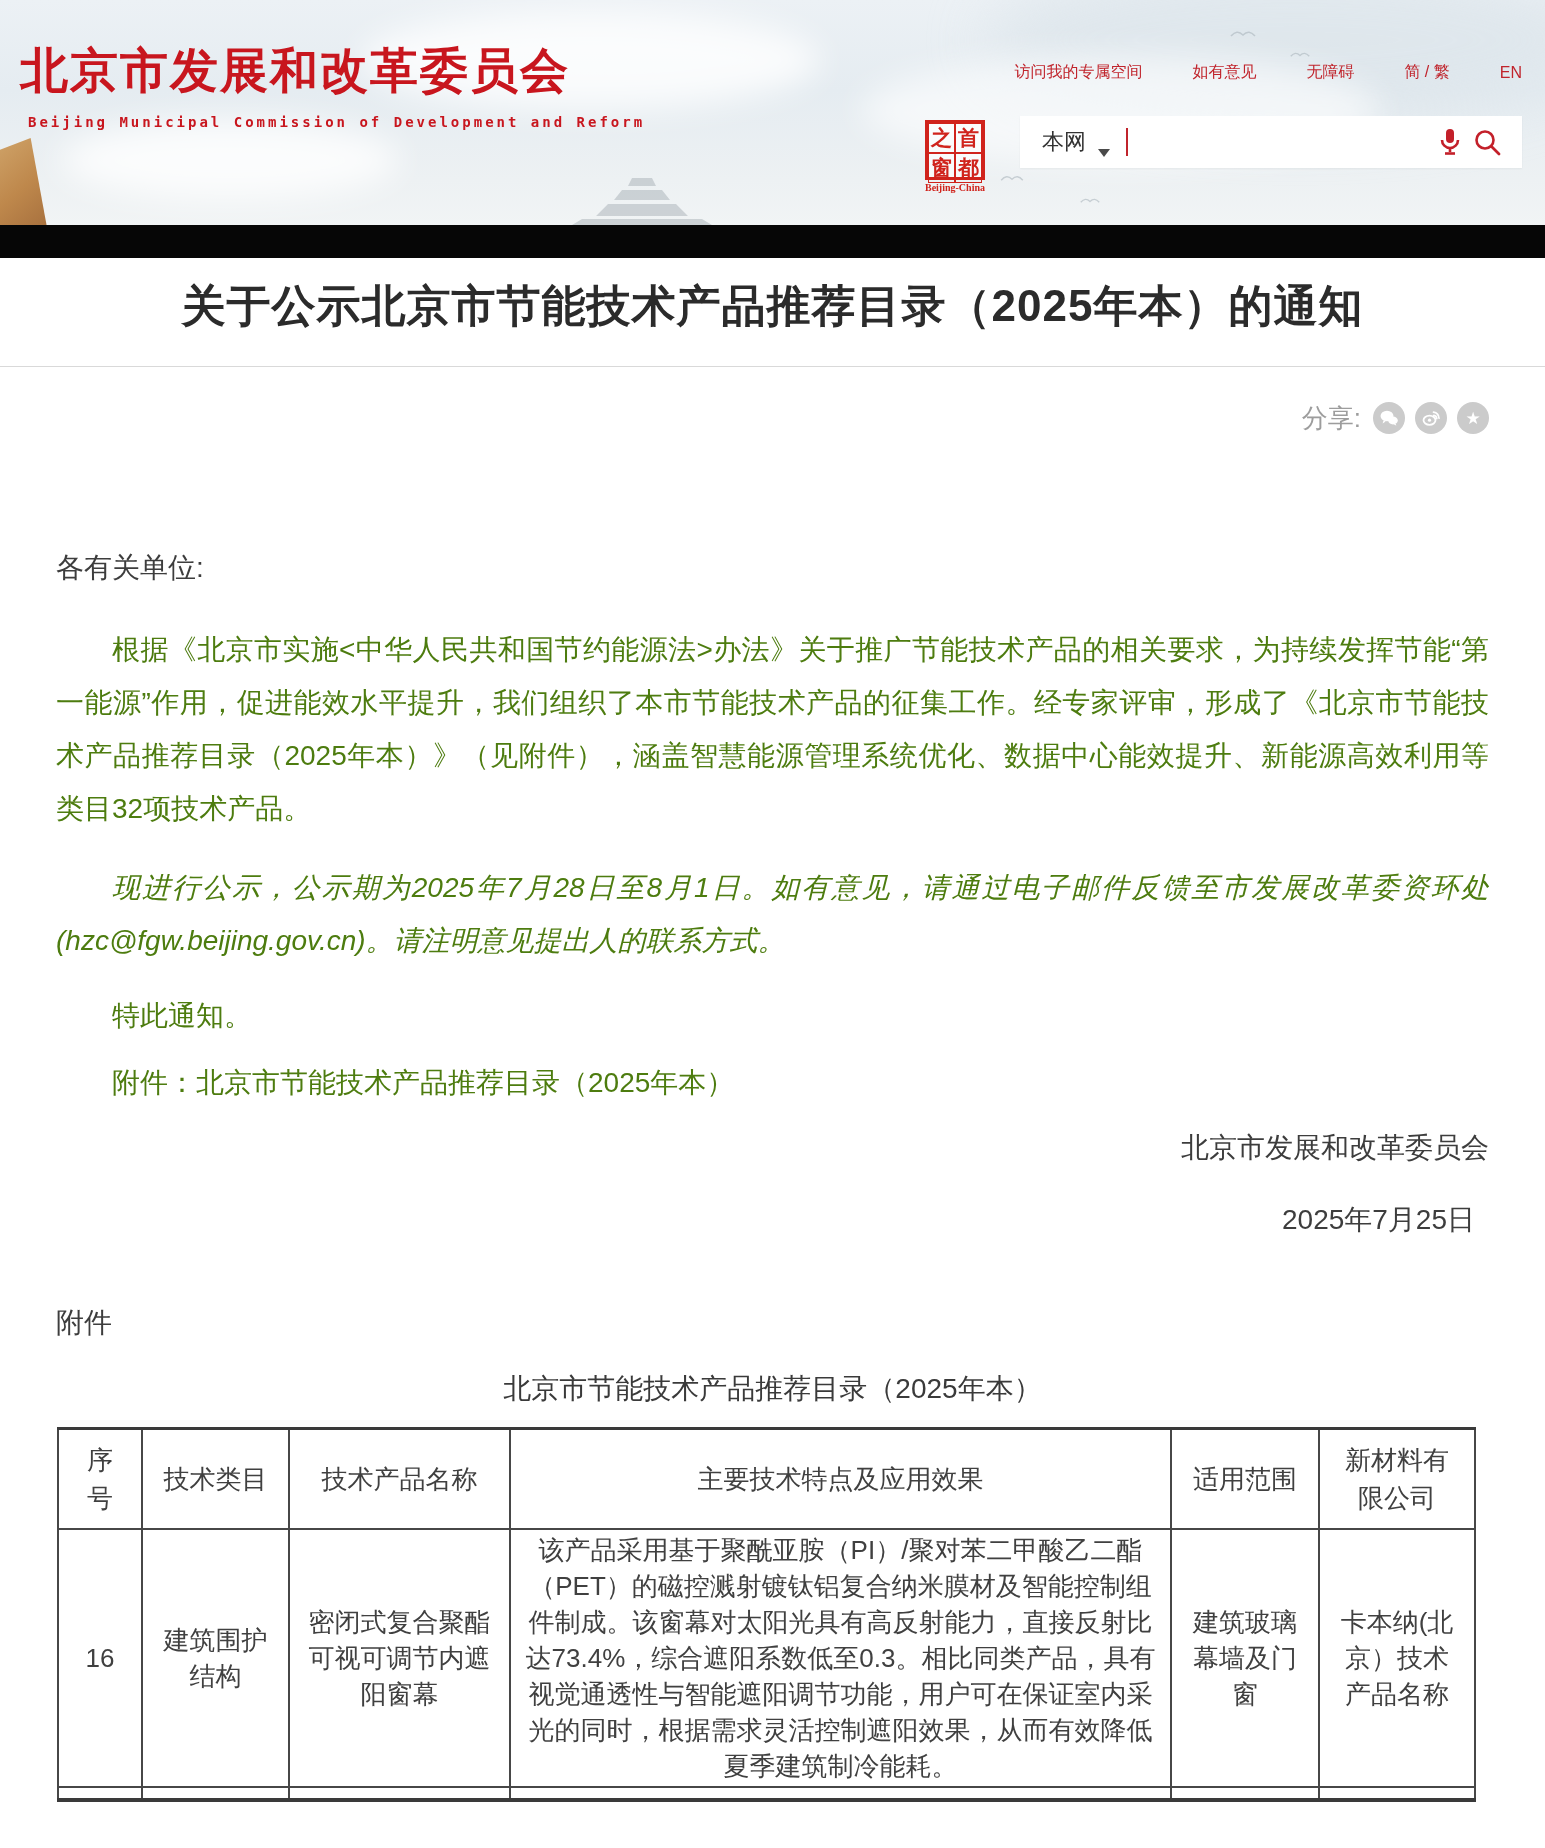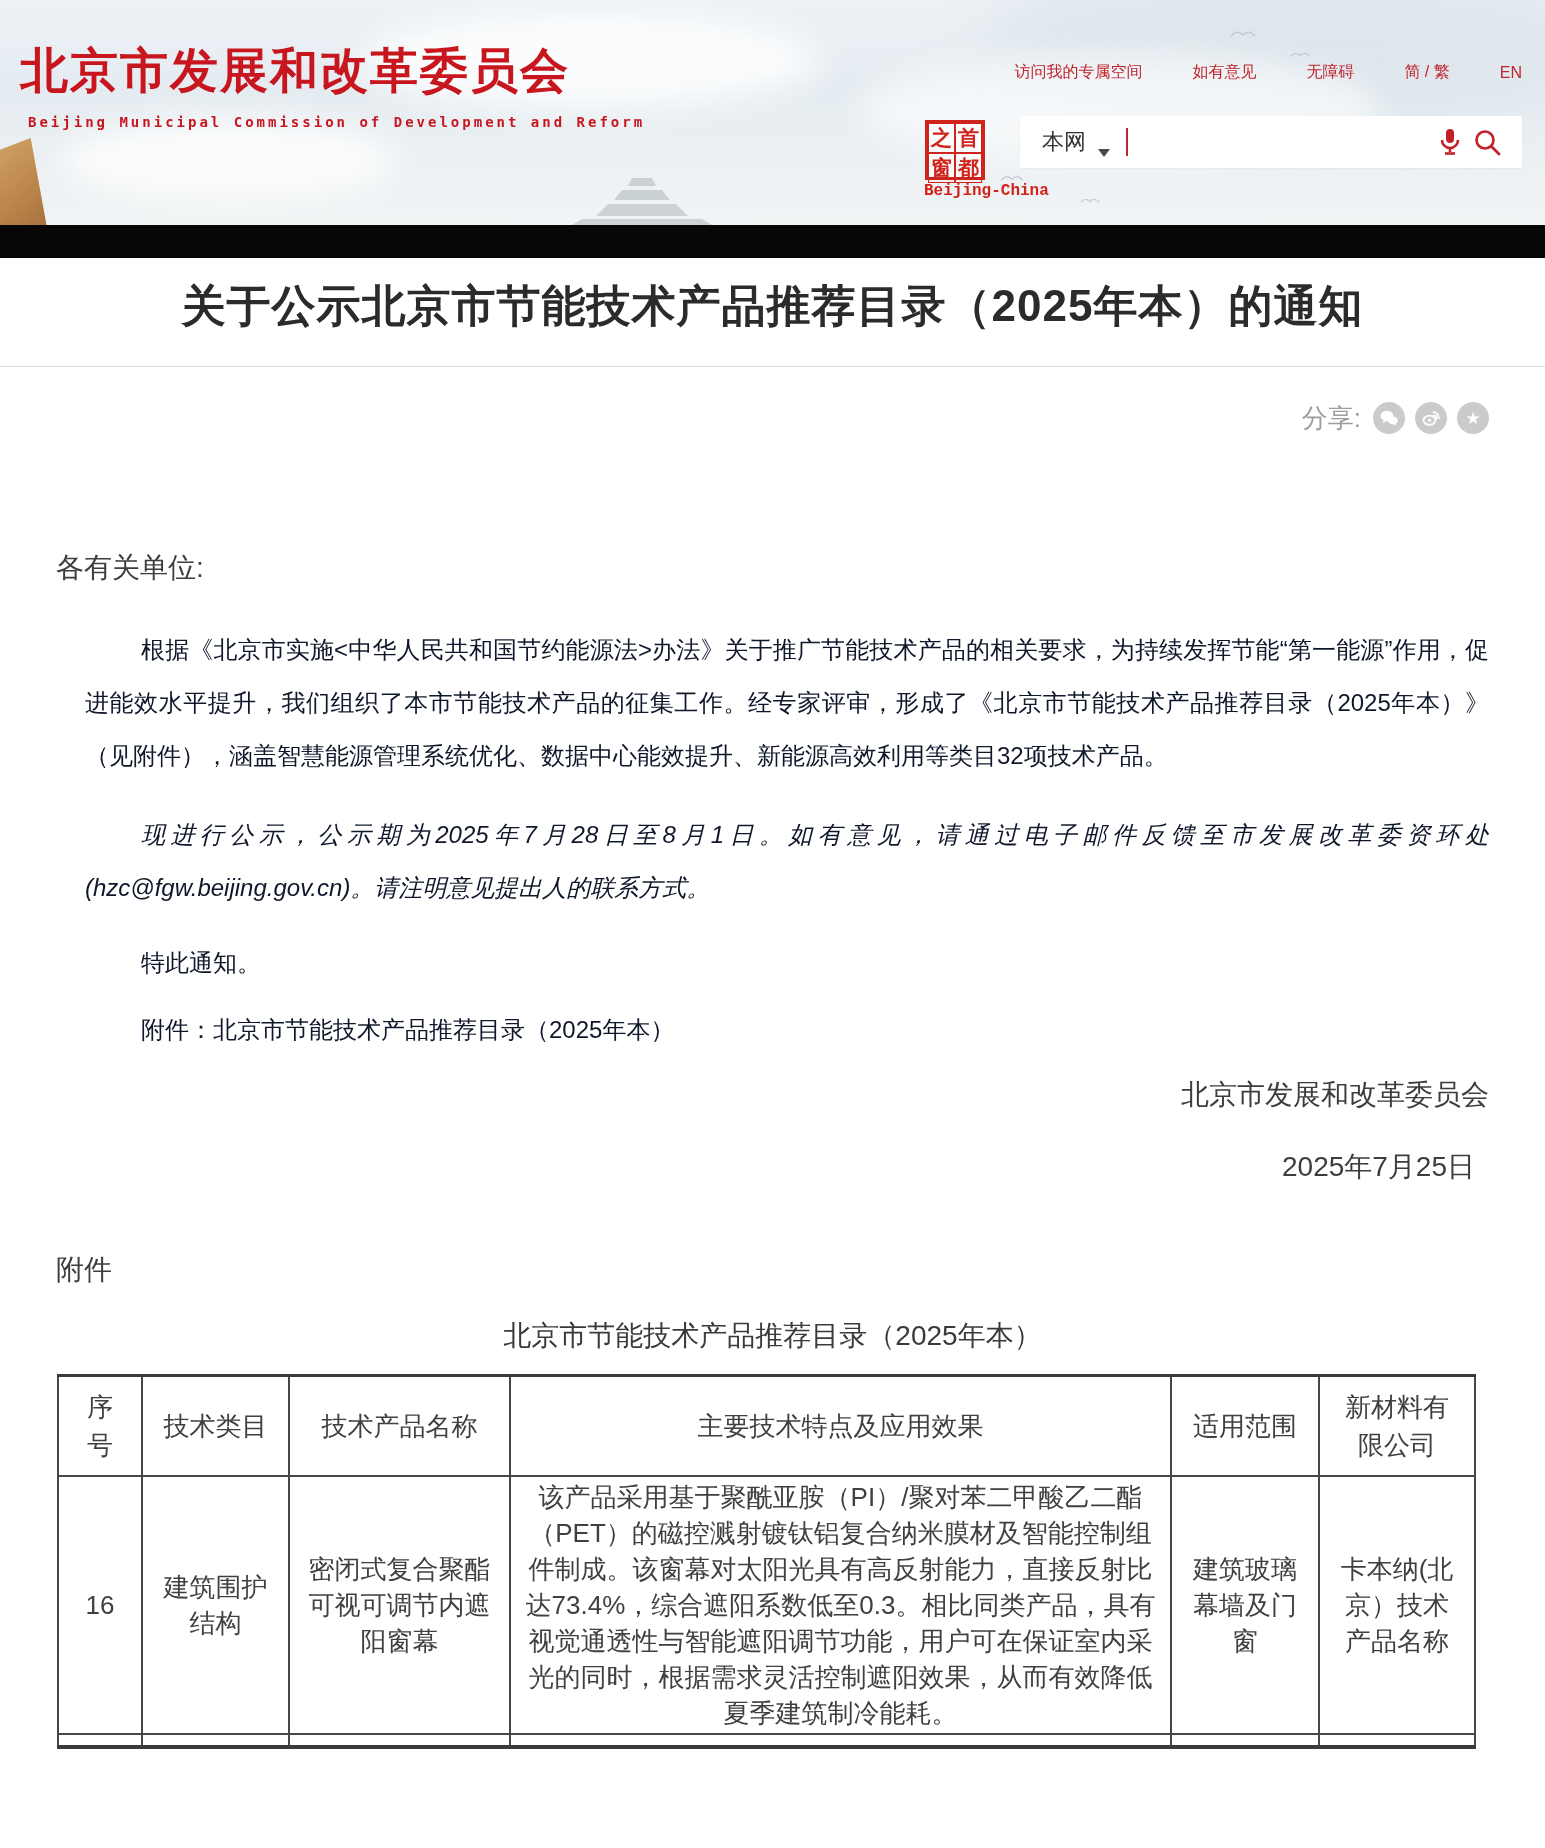--- a/index.html
+++ b/index.html
@@ -28,22 +28,22 @@
     font-size:14px; font-weight:bold; letter-spacing:3px; color:#c8161e; }
 
   .top-nav { position:absolute; top:62px; right:23px; display:flex; align-items:center; gap:50px; }
   .top-nav a { text-decoration:none; color:#c0242c; font-size:16px; white-space:nowrap; cursor:pointer; }
 
   .stamp { position:absolute; left:925px; top:120px; width:62px; cursor:pointer; }
   .stamp-grid { width:60px; height:60px; border:3px solid #d0231c; background:rgba(255,255,255,.6);
     display:grid; grid-template-columns:1fr 1fr; grid-template-rows:1fr 1fr; }
   .stamp-grid span { display:flex; align-items:center; justify-content:center;
     font-size:21px; font-weight:bold; color:#d0231c; border:1px solid #d0231c; }
-  .stamp-caption { margin-top:2px; width:62px; text-align:center; font-family:Liberation Mono, monospace;
-    font-size:16px; font-weight:bold; color:#d0231c; white-space:nowrap; margin-left:-1px; }
+  .stamp-caption { margin-top:2px; width:62px; text-align:center; font-family:Liberation Serif, serif;
+    font-size:10px; font-weight:bold; color:#d0231c; white-space:nowrap; margin-left:-1px; }
 
   .search-bar { position:absolute; left:1020px; top:116px; width:502px; height:52px; background:#fff;
     display:flex; align-items:center; box-shadow:0 1px 2px rgba(0,0,0,.05); }
   .search-scope { display:flex; align-items:flex-end; padding-left:22px; cursor:pointer; }
   .search-scope .scope-text { font-size:22px; color:#333; }
   .caret { width:0; height:0; border-left:6px solid transparent; border-right:6px solid transparent;
     border-top:8px solid #4a4a4a; margin-left:12px; }
   .cursor-bar { width:2px; height:28px; background:#c0242c; margin-left:16px; }
   .search-input { flex:1; border:none; outline:none; height:40px; font-size:22px; padding:0 6px; background:transparent; }
   .icon-btn { background:none; border:none; cursor:pointer; display:flex; align-items:center; padding:0; }
@@ -58,22 +58,22 @@
     font-weight:bold; color:#2b2b2b; letter-spacing:1px; }
   .title-divider { border:none; border-top:1px solid #d9d9d9; margin:32px -56px 0; }
 
   .share-row { margin-top:34px; display:flex; justify-content:flex-end; align-items:center; gap:10px; height:34px; }
   .share-label { font-size:26px; color:#9d9d9d; margin-right:2px; }
   .share-circle { width:32px; height:32px; border-radius:50%; background:#cbcbcb;
     display:flex; align-items:center; justify-content:center; cursor:pointer; }
   .share-circle .star-glyph { color:#fff; font-size:17px; line-height:1; }
 
   .salutation { padding-top:112px; font-size:28px; line-height:42px; color:#3d3d3d; }
-  .body-para { margin-top:34px; font-size:24px; line-height:53px; color:#0f172a;
-    text-indent:56px; text-align:justify;margin-left:29px; }
+  .body-para { margin-top:34px; font-size:28px; line-height:53px; color:#4d7c0f;
+    text-indent:56px; text-align:justify; }
   .body-para.p2 { margin-top:26px;font-style:italic; }
   .body-para.p3 { margin-top:22px; }
   .body-para.p4 { margin-top:14px; }
 
   .sig-line { margin-top:18px; text-align:right; font-size:28px; line-height:42px; color:#3d3d3d; }
   .date-line { margin-top:30px; text-align:right; font-size:28px; line-height:42px; color:#3d3d3d; padding-right:14px; }
   .attach-label { margin-top:62px; font-size:28px; line-height:40px; color:#3d3d3d; }
   .catalog-title { margin-top:26px; text-align:center; font-size:28px; line-height:40px; color:#3a3a3a; }
 
   

